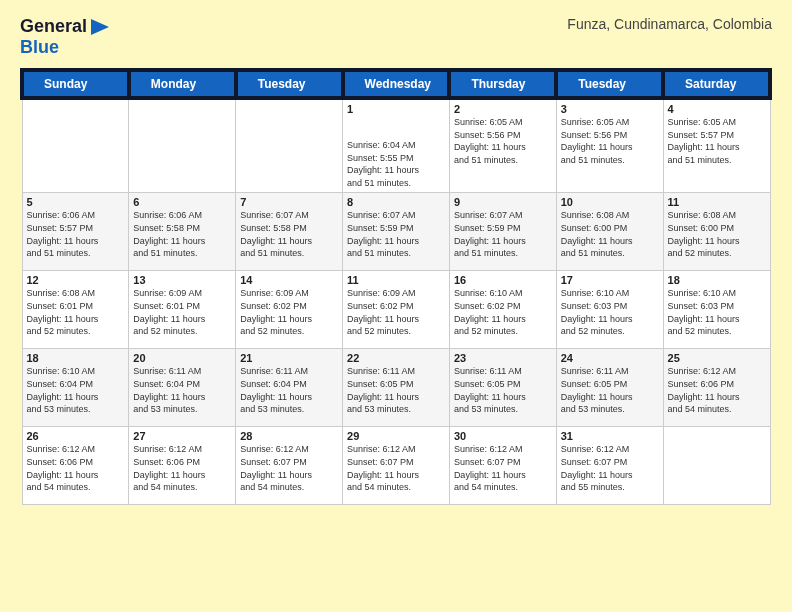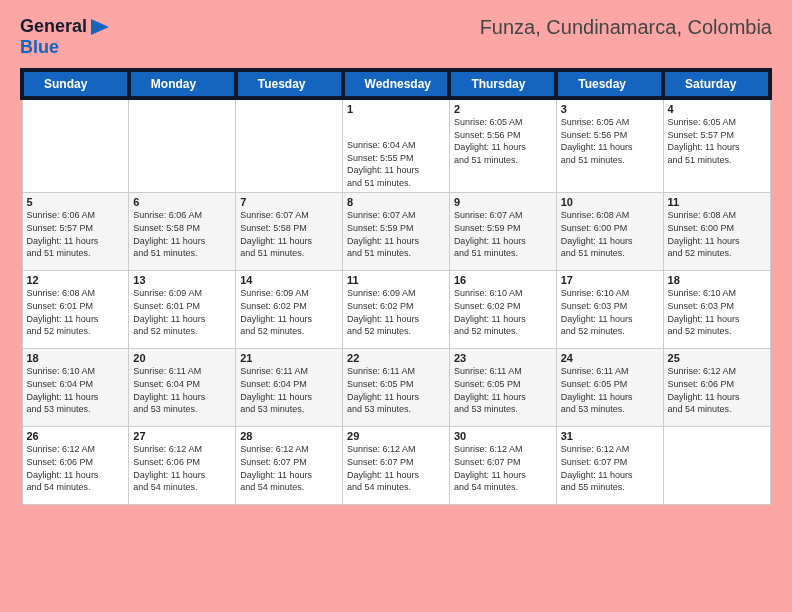--- a/index.html
+++ b/index.html
@@ -7,21 +7,21 @@
       font-family: Arial, sans-serif;
       background: #fff;
       width: 792px;
       height: 612px;
       overflow: hidden;
     }
     .page {
       width: 792px;
       height: 612px;
       padding: 16px 20px;
-      background: #fca5a5;
+      background: #fef9c3;
     }
     .header {
       display: flex;
       align-items: flex-start;
       justify-content: space-between;
       margin-bottom: 10px;
     }
     .logo {
       display: flex;
       align-items: center;
@@ -39,21 +39,21 @@
     .title-block {
       text-align: right;
     }
     .month-title {
       font-size: 32px;
       font-weight: bold;
       color: #1a1a2e;
       line-height: 1.1;
     }
     .location-title {
-      font-size: 20px;
+      font-size: 14px;
       color: #444;
     }
     table {
       width: 100%;
       border-collapse: collapse;
       table-layout: fixed;
     }
     thead tr th {
       background: #1565c0;
       color: #fff;

